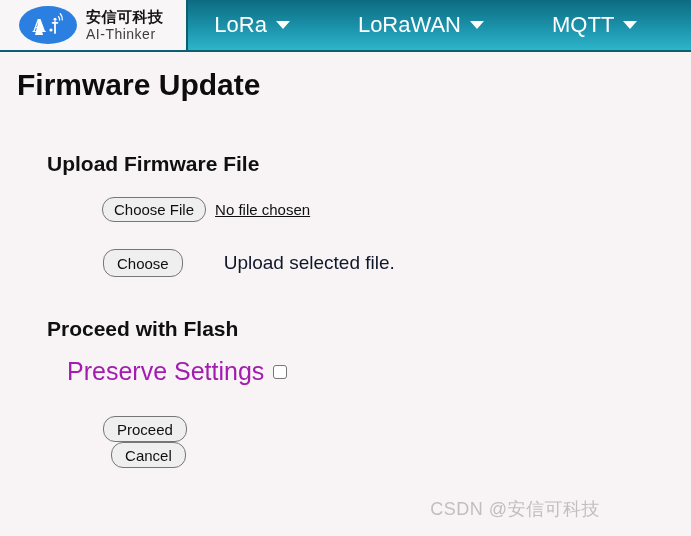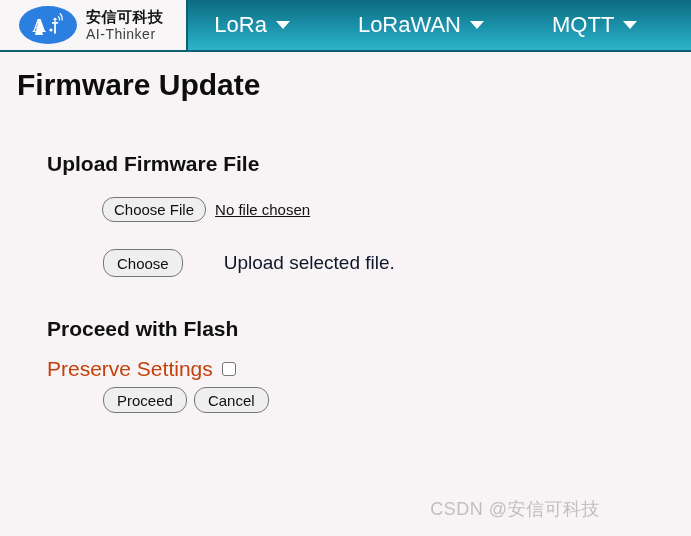--- a/index.html
+++ b/index.html
@@ -170,40 +170,42 @@
   }
 
   #preserve-row {
     position: absolute;
     left: 47px;
     top: 305px;
     display: flex;
     align-items: center;
   }
   #preserve-label {
-    font-size: 21px;
-    color: #c2410c;
+    font-size: 25px;
+    color: #a21caf;
+    margin-left: 20px;
   }
   #preserve-checkbox {
     width: 14px;
     height: 14px;
     margin-left: 9px;
     border: 1px solid #767676;
     border-radius: 3px;
     background: #ffffff;
     box-sizing: border-box;
     cursor: pointer;
   }
 
   #action-row {
     position: absolute;
     left: 103px;
-    top: 335px;
-    display: flex;
-    align-items: center;
+    top: 364px;
+    display: flex;
+    align-items: center;
+    flex-direction: column;
   }
   #proceed-btn, #cancel-btn {
     font-size: 15px;
     padding: 3px 13px;
     height: 26px;
     line-height: 19px;
   }
   #cancel-btn { margin-left: 7px; }
 
   #watermark {

